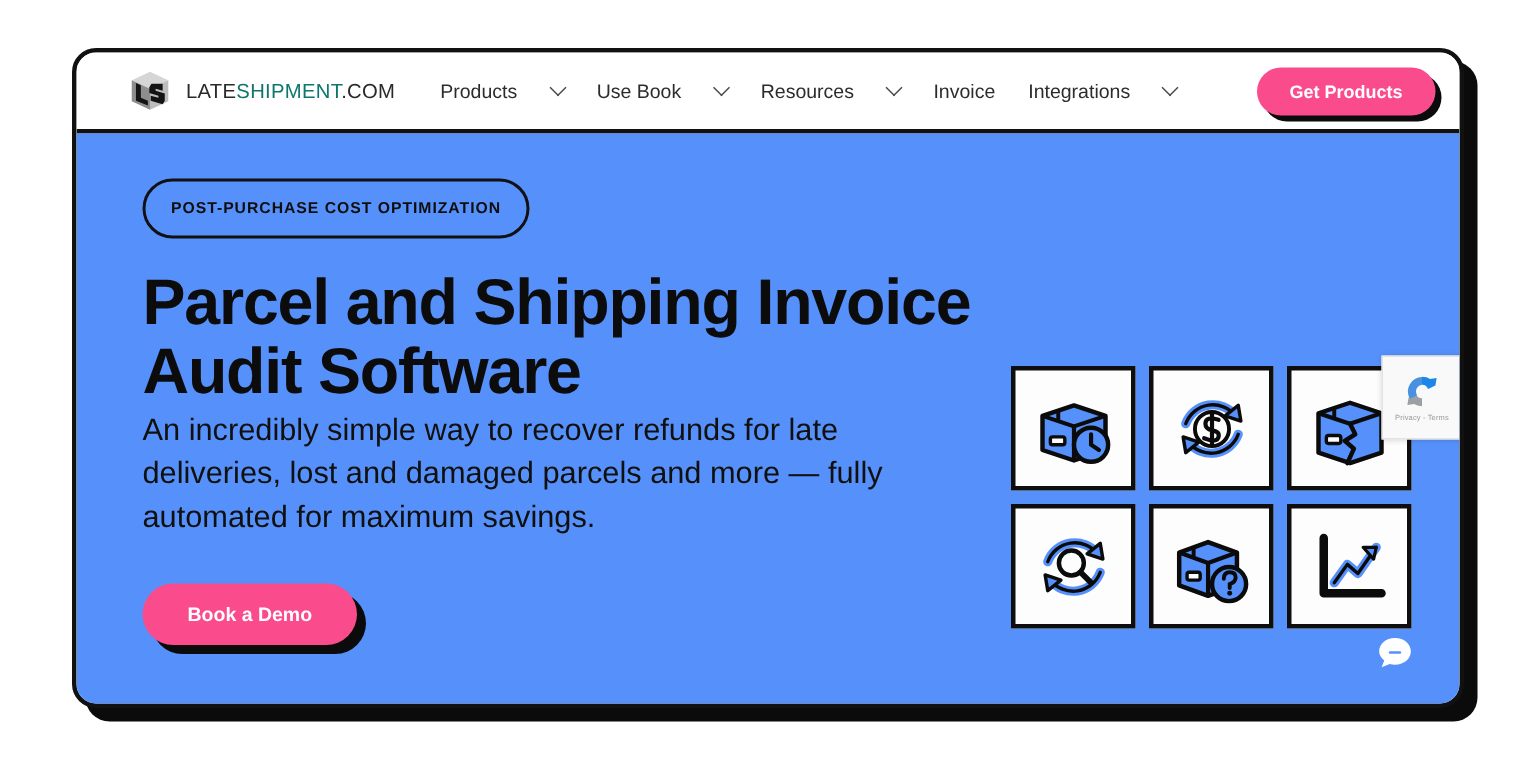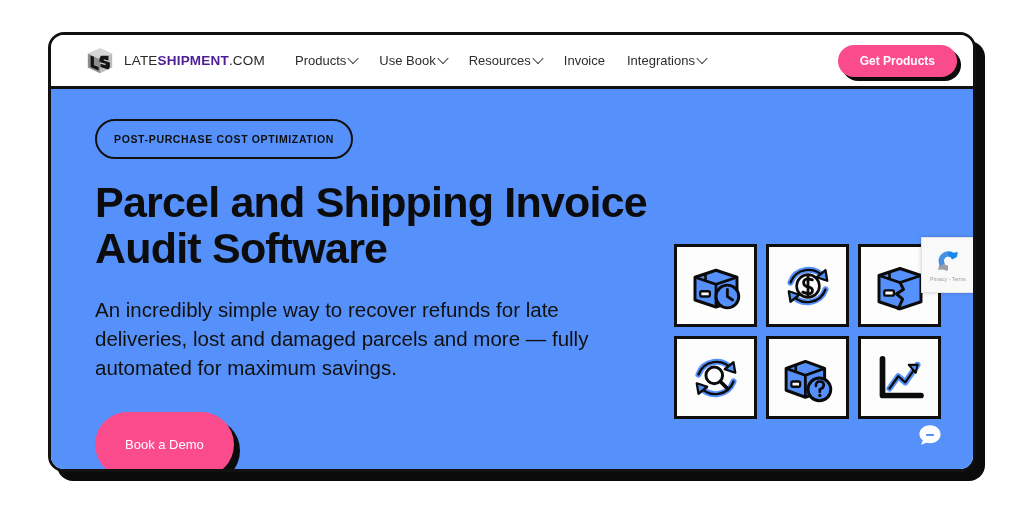--- a/index.html
+++ b/index.html
@@ -43,32 +43,32 @@
     gap: 9px;
     margin-right: 30px;
   }
   .brand-mark { width: 30px; height: 30px; display: block; }
   .brand-text {
     font-size: 13.5px;
     letter-spacing: 0.2px;
     color: #2a2a2a;
     white-space: nowrap;
   }
-  .brand-text .bold { font-weight: 700; color: #4c1d95; }
+  .brand-text .bold { font-weight: 400; color: #0f766e; }
 
   .nav-links {
     display: flex;
     align-items: center;
     gap: 22px;
     flex: 1;
   }
   .nav-link {
     display: flex;
     align-items: center;
-    gap: 3px;
+    gap: 23px;
     font-size: 13px;
     color: #2c2c2c;
     white-space: nowrap;
     cursor: pointer;
   }
   .chev {
     display: inline-block;
     width: 8px; height: 8px;
     border-right: 1.6px solid #4a4a4a;
     border-bottom: 1.6px solid #4a4a4a;
@@ -144,42 +144,41 @@
     margin-top: 20px;
     font-size: 43px;
     line-height: 1.08;
     font-weight: 700;
     letter-spacing: -0.8px;
     color: #0c0c0c;
     max-width: 580px;
   }
 
   .subhead {
-    margin-top: 23px;
     font-size: 20.5px;
     line-height: 1.42;
     color: #10100f;
     max-width: 545px;
     font-weight: 400;
   }
 
   .cta-row {
     margin-top: 30px;
     display: flex;
     align-items: center;
     gap: 21px;
   }
   .btn-demo {
     background: #FA4C8C;
     color: #ffffff;
     font-size: 13px;
-    font-weight: 400;
+    font-weight: 700;
     border: none;
     border-radius: 999px;
-    padding: 25px 30px;
+    padding: 13px 30px;
     cursor: pointer;
     box-shadow: 6px 6px 0 0 #0b0b0b;
     font-family: "Liberation Sans", sans-serif;
   }
   .btn-trial {
     background: transparent;
     color: #0d0d0d;
     font-size: 13px;
     font-weight: 700;
     border: 1.8px solid #14141b;

